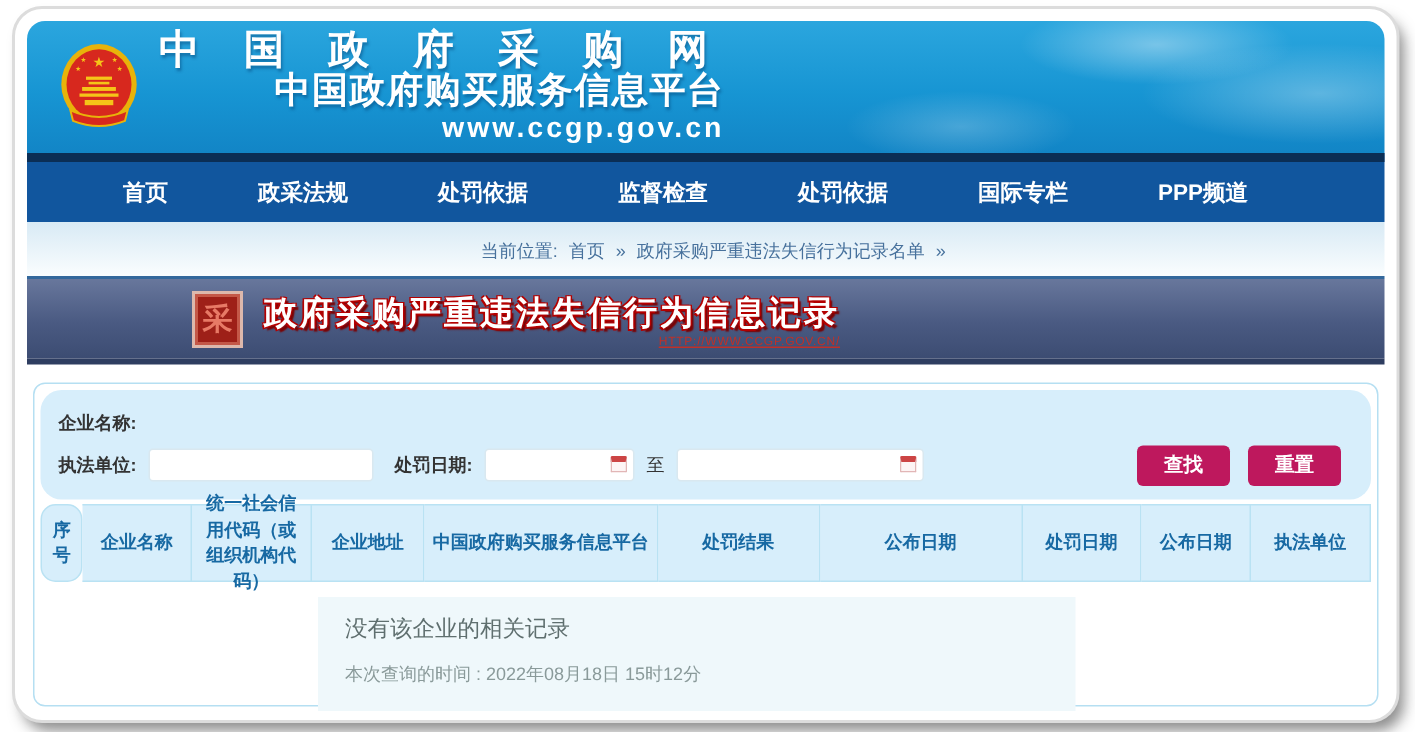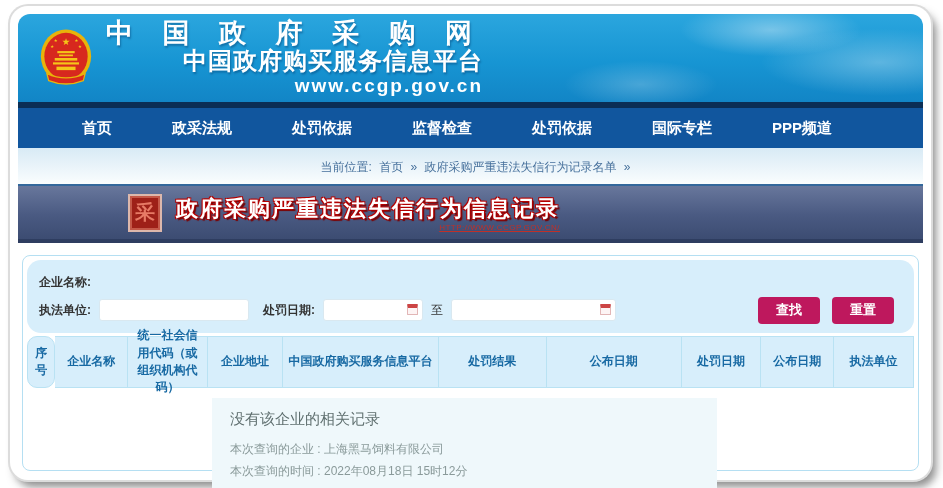--- a/index.html
+++ b/index.html
@@ -170,18 +170,17 @@
         <div class="th">中国政府购买服务信息平台</div>
         <div class="th">处罚结果</div>
         <div class="th">公布日期</div>
         <div class="th">处罚日期</div>
         <div class="th">公布日期</div>
         <div class="th">执法单位</div>
       </div>
 
     <div class="result-box">
       <p class="no-record">没有该企业的相关记录</p>
-      <div class="result-line">本次查询的企业 : 上海黑马饲料有限公司</div>
       <div class="result-line">本次查询的时间 : 2022年08月18日 15时12分</div>
     </div>
 
   </div>
 </div>
 
 </body></html>

